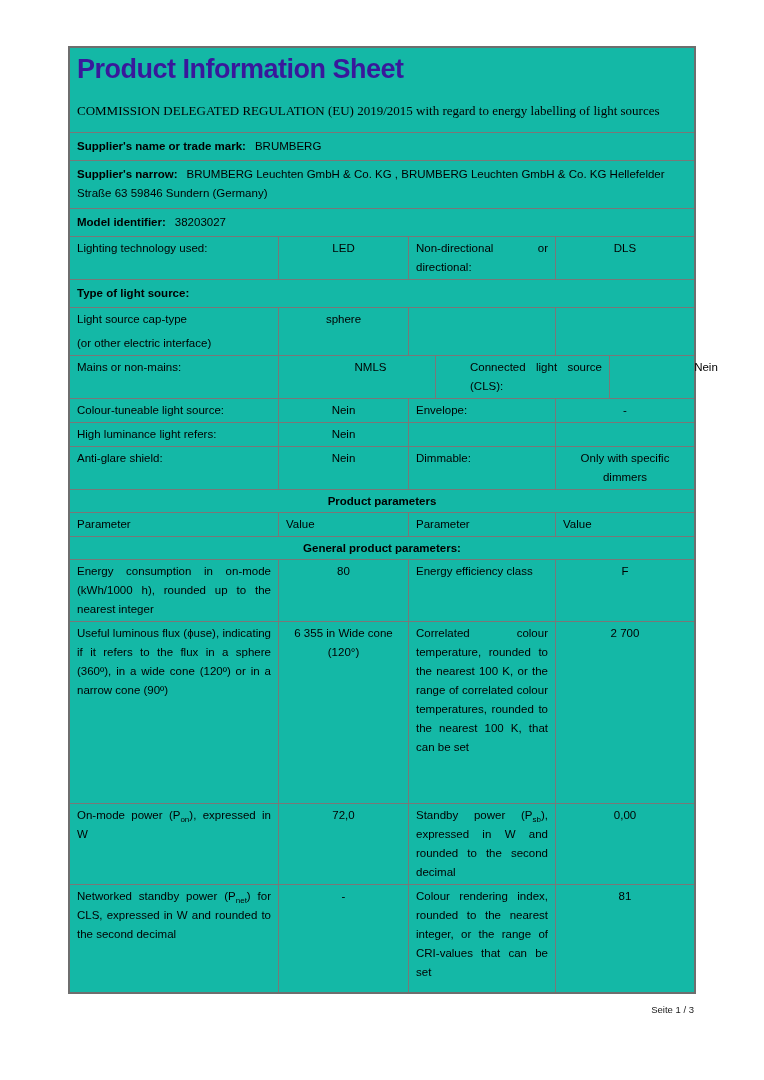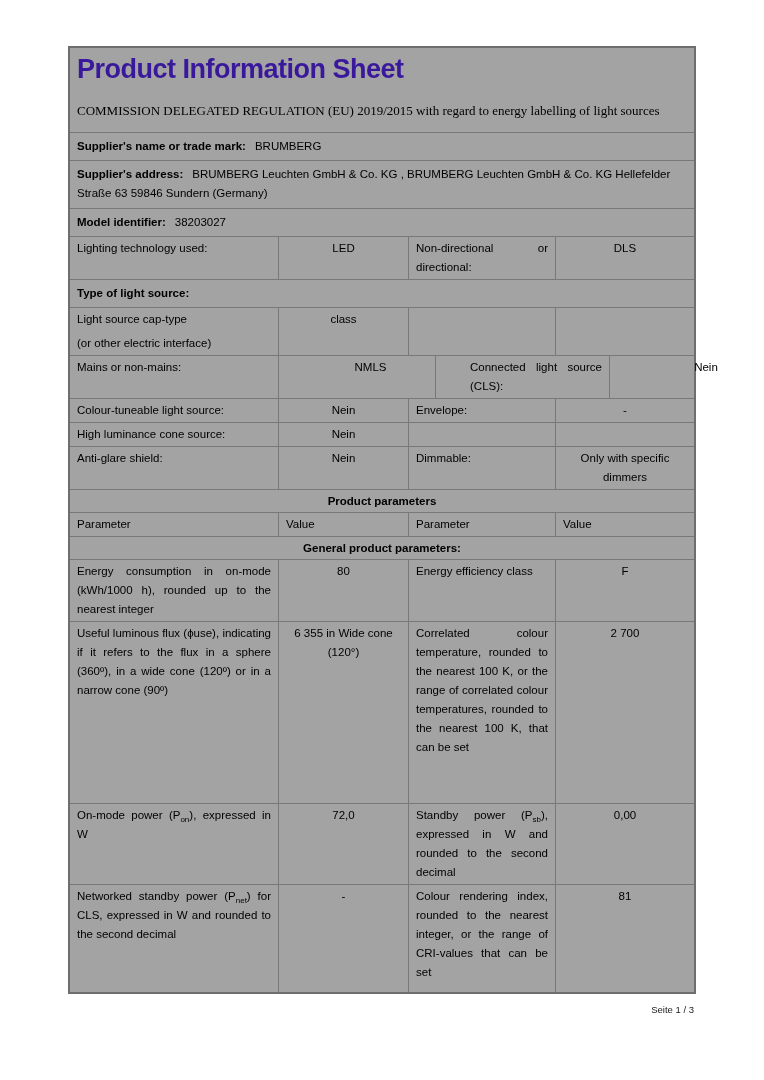--- a/index.html
+++ b/index.html
@@ -9,21 +9,21 @@
     font-family: "Liberation Sans", "DejaVu Sans", sans-serif;
     color: #000;
     overflow: hidden;
     position: relative;
   }
   .sheet {
     position: absolute;
     left: 68px; top: 46px;
     width: 628px;
     border: 2px solid #6e6e6e;
-    background: #a3a3a3;
+    background: #14b8a6;
   }
   .row { border-top: 1.5px solid #787878; }
   .row:first-child { border-top: none; }
 
   
   .head-block { min-height: 84px; padding: 5px 8px 6px 7px; }
   .doc-title {
     font-size: 27px;
     font-weight: bold;
     color: #39189B;
@@ -105,61 +105,61 @@
   <div class="row head-block">
     <div class="doc-title">Product Information Sheet</div>
     <div class="doc-subtitle">COMMISSION DELEGATED REGULATION (EU) 2019/2015 with regard to energy labelling of light sources</div>
   </div>
 
   <div class="row kv kv-name">
     <b>Supplier's name or trade mark:</b><span class="val">BRUMBERG</span>
   </div>
 
   <div class="row kv kv-addr">
-    <b>Supplier's address:</b><span class="val">BRUMBERG Leuchten GmbH &amp; Co. KG , BRUMBERG Leuchten GmbH &amp; Co. KG Hellefelder Straße 63 59846 Sundern (Germany)</span>
+    <b>Supplier's narrow:</b><span class="val">BRUMBERG Leuchten GmbH &amp; Co. KG , BRUMBERG Leuchten GmbH &amp; Co. KG Hellefelder Straße 63 59846 Sundern (Germany)</span>
   </div>
 
   <div class="row kv kv-model">
     <b>Model identifier:</b><span class="val">38203027</span>
   </div>
 
   <div class="row grow h-r0">
     <div class="cell c-just">Lighting technology used:</div>
     <div class="cell c-center">LED</div>
     <div class="cell c-just">Non-directional or directional:</div>
     <div class="cell c-center">DLS</div>
   </div>
 
   <div class="row kv kv-type">
     <b>Type of light source:</b>
   </div>
 
   <div class="row grow h-r1">
     <div class="cell c-just"><span>Light source cap-type</span><span class="cap-line2">(or other electric interface)</span></div>
-    <div class="cell c-center">class</div>
+    <div class="cell c-center">sphere</div>
     <div class="cell c-just"></div>
     <div class="cell c-center"></div>
   </div>
 
   <div class="row grow h-r2">
     <div class="cell c-just">Mains or non-mains:</div>
     <div class="cell c-center">NMLS</div>
     <div class="cell c-just">Connected light source (CLS):</div>
     <div class="cell c-center">Nein</div>
   </div>
 
   <div class="row grow h-r3">
     <div class="cell c-just">Colour-tuneable light source:</div>
     <div class="cell c-center">Nein</div>
     <div class="cell c-just">Envelope:</div>
     <div class="cell c-center">-</div>
   </div>
 
   <div class="row grow h-r4">
-    <div class="cell c-just">High luminance cone source:</div>
+    <div class="cell c-just">High luminance light refers:</div>
     <div class="cell c-center">Nein</div>
     <div class="cell c-just"></div>
     <div class="cell c-center"></div>
   </div>
 
   <div class="row grow h-r5">
     <div class="cell c-just">Anti-glare shield:</div>
     <div class="cell c-center">Nein</div>
     <div class="cell c-just">Dimmable:</div>
     <div class="cell c-center">Only with specific dimmers</div>

